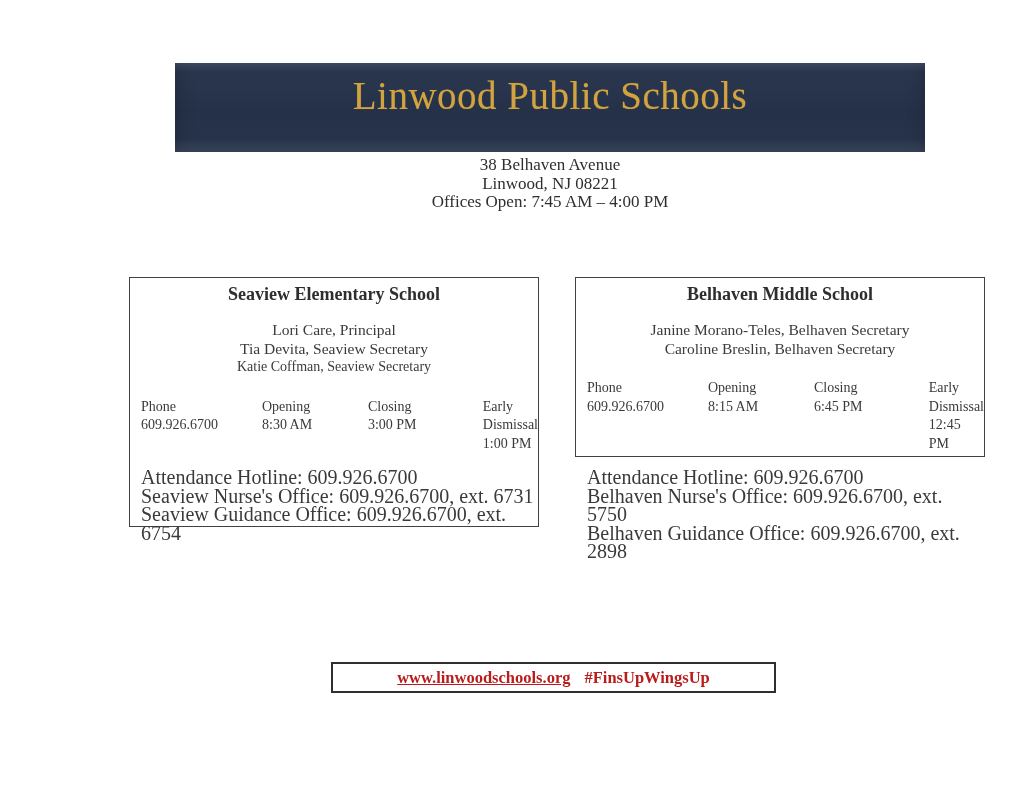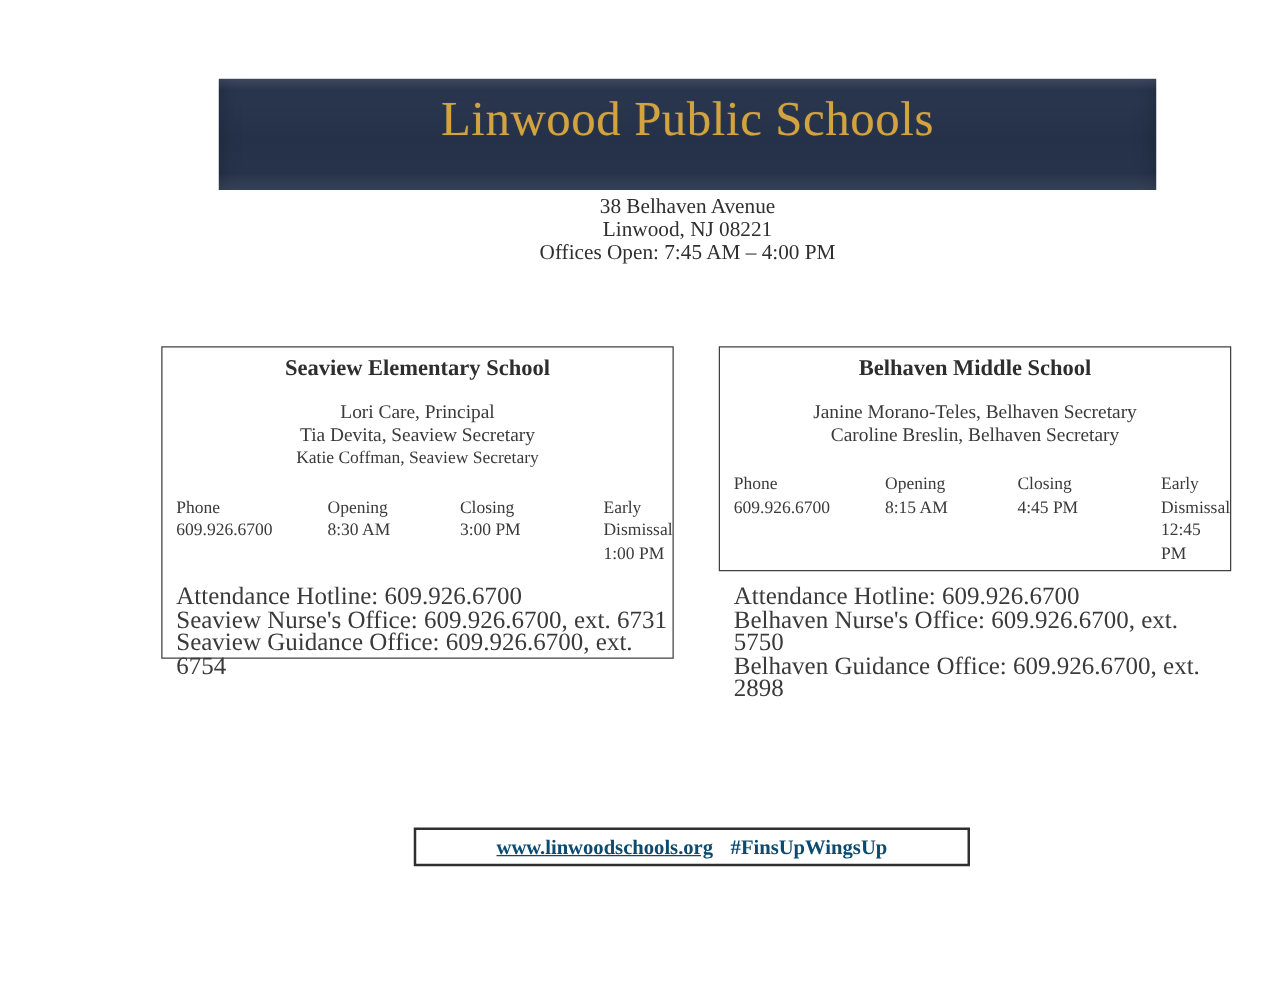--- a/index.html
+++ b/index.html
@@ -76,21 +76,21 @@
     font-size: 20px; line-height: 18.5px;
   }
 
   
   .site-box {
     position: absolute; left: 331px; top: 662px;
     width: 445px; height: 31px;
     border: 2px solid #2f2f2f;
     display: flex; align-items: center; justify-content: center;
     font-size: 16.5px; font-weight: 600;
-    color: #0c4a6e;
+    color: #b91c1c;
   }
   .site-link { text-decoration: underline; margin-right: 14px; }
 </style>
 </head>
 <body>
 
 <div class="page">
 
   <header class="banner">
     <h1>Linwood Public Schools</h1>
@@ -144,21 +144,21 @@
       <div class="sched-col-0">
         <div>Phone</div>
         <div>609.926.6700</div>
       </div>
       <div class="sched-col-1">
         <div>Opening</div>
         <div>8:15 AM</div>
       </div>
       <div class="sched-col-2">
         <div>Closing</div>
-        <div>4:45 PM</div>
+        <div>6:45 PM</div>
       </div>
       <div class="sched-col-3">
         <div>Early Dismissal</div>
         <div>12:45 PM</div>
       </div>
     </div>
     <div class="contacts">
       <div>Attendance Hotline: 609.926.6700</div>
       <div>Belhaven Nurse's Office: 609.926.6700, ext. 5750</div>
       <div>Belhaven Guidance Office: 609.926.6700, ext. 2898</div>

